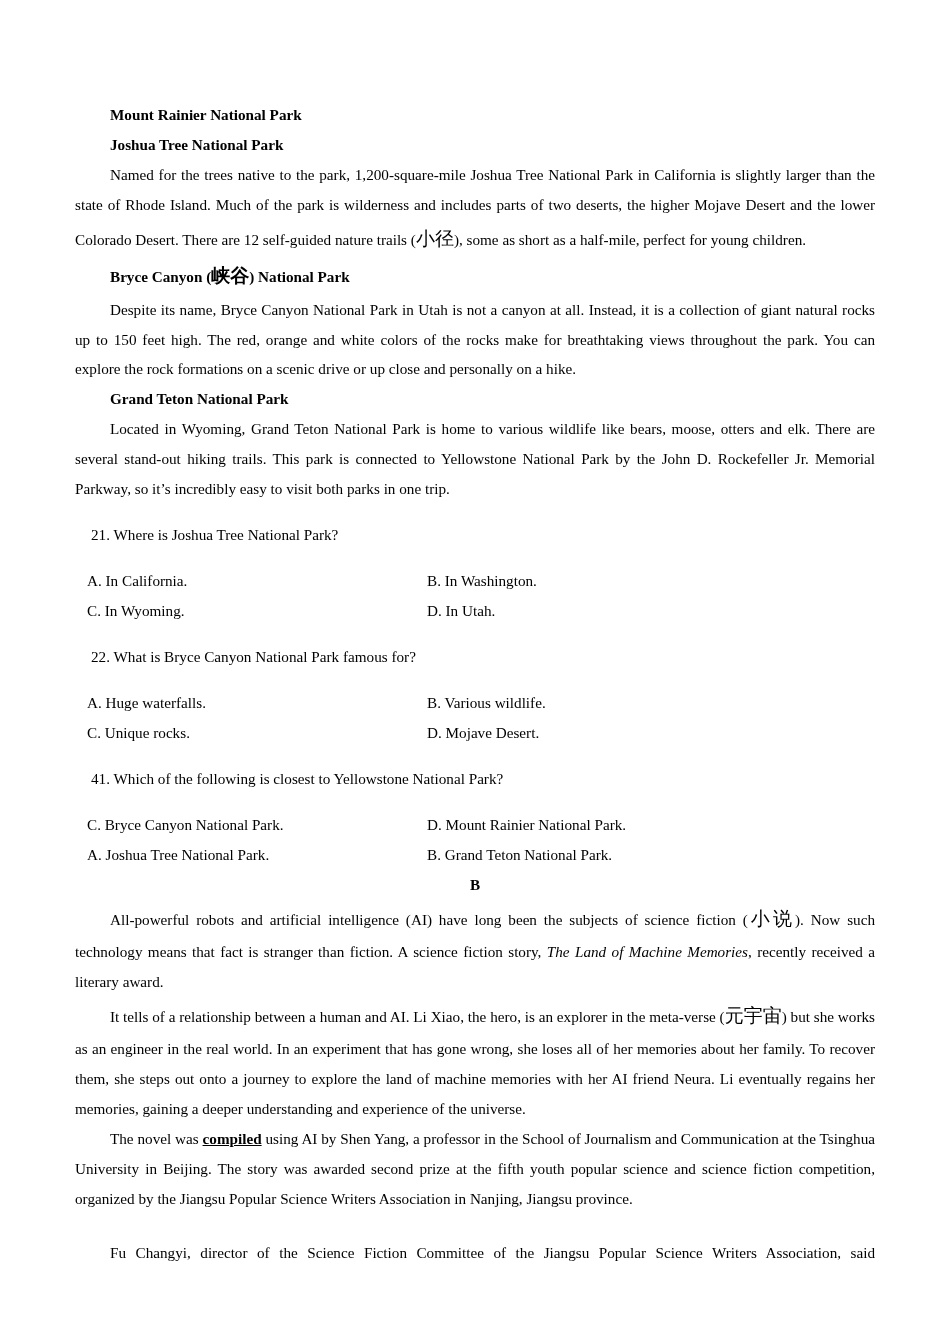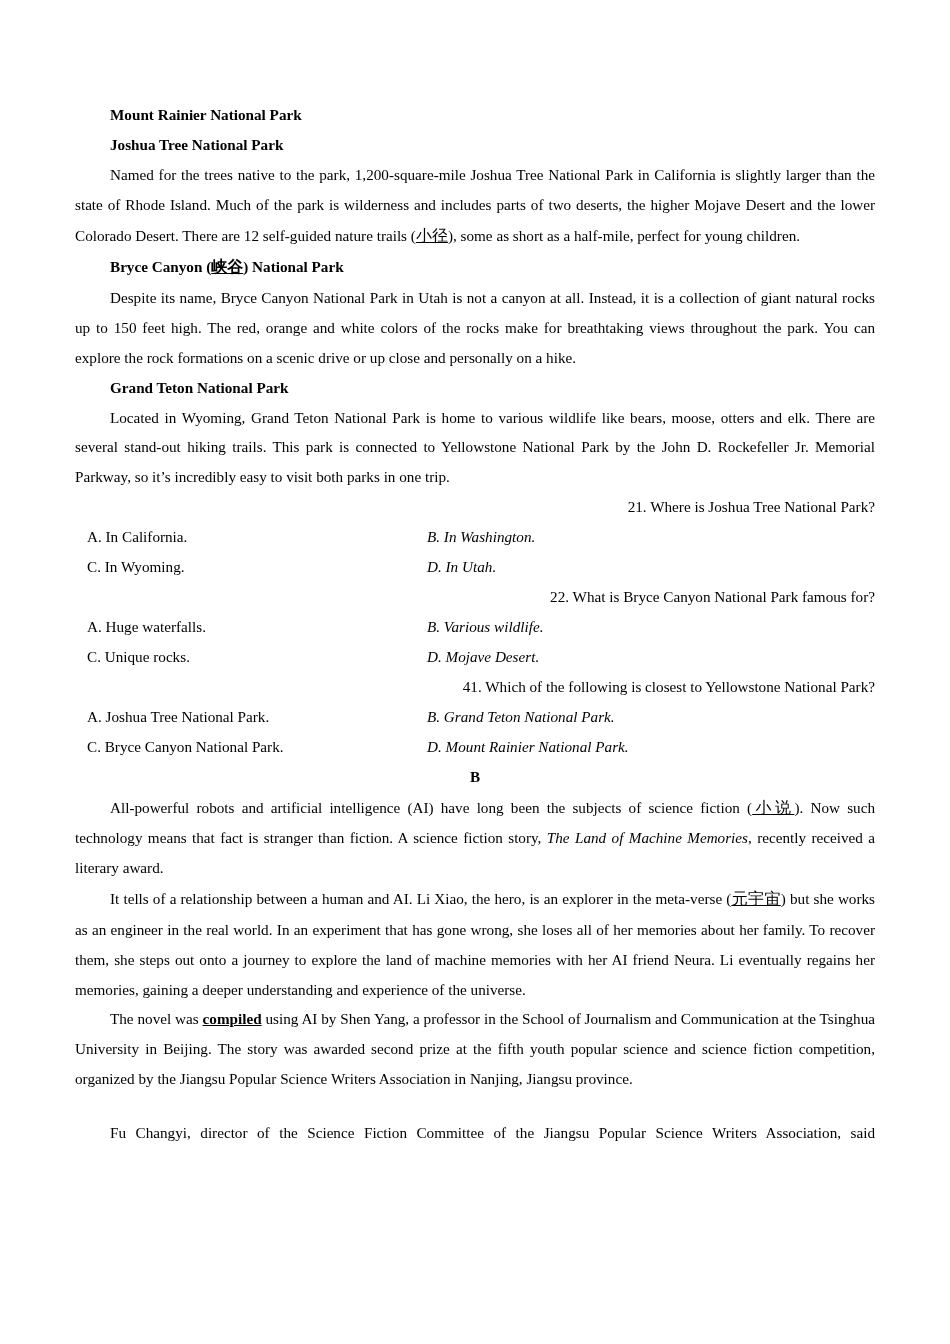--- a/index.html
+++ b/index.html
@@ -31,48 +31,46 @@
     font-weight: bold;
     text-indent: 35px;
     text-align: left;
     margin: 0;
   }
   .para {
     margin: 0;
     text-indent: 35px;
   }
   .q-line {
-    margin: 0;
+    margin: 16px;
     text-indent: 0;
-    text-align: right;
+    text-align: left;
   }
   .opt-row {
     display: flex;
     margin: 0;
     text-align: left;
   }
   .opt-a {
     width: 340px;
     flex: 0 0 340px;
     margin-left: 12px;
   }
   .opt-b {
     flex: 1 1 auto;
-    font-style: italic;
   }
   .center-label {
     text-align: center;
     font-weight: bold;
     margin: 0;
     text-indent: 0;
   }
   .cn {
     font-family: "DejaVu Sans", sans-serif;
-    font-size: 16px;
-    text-decoration: underline;
+    font-size: 19px;
   }
   .ital {
     font-style: italic;
   }
   .ul-bold {
     font-weight: bold;
     text-decoration: underline;
     font-family: Liberation Serif, serif;
   }
   .justify-stretch {
@@ -113,26 +111,26 @@
       <span class="opt-a">A. Huge waterfalls.</span>
       <span class="opt-b">B. Various wildlife.</span>
     </div>
     <div class="opt-row">
       <span class="opt-a">C. Unique rocks.</span>
       <span class="opt-b">D. Mojave Desert.</span>
     </div>
 
     <p class="q-line">41. Which of the following is closest to Yellowstone National Park?</p>
     <div class="opt-row">
+      <span class="opt-a">C. Bryce Canyon National Park.</span>
+      <span class="opt-b">D. Mount Rainier National Park.</span>
+    </div>
+    <div class="opt-row">
       <span class="opt-a">A. Joshua Tree National Park.</span>
       <span class="opt-b">B. Grand Teton National Park.</span>
-    </div>
-    <div class="opt-row">
-      <span class="opt-a">C. Bryce Canyon National Park.</span>
-      <span class="opt-b">D. Mount Rainier National Park.</span>
     </div>
 
     <p class="center-label">B</p>
 
     <p class="para"><span>All-powerful robots and artificial intelligence (AI) have long been the subjects of science fiction (</span><span class="cn">小说</span><span>). Now such technology means that fact is stranger than fiction. A science fiction story, </span><span class="ital">The Land of Machine Memories</span><span>, recently received a literary award.</span></p>
 
     <p class="para"><span>It tells of a relationship between a human and AI. Li Xiao, the hero, is an explorer in the meta-verse (</span><span class="cn">元宇宙</span><span>) but she works as an engineer in the real world. In an experiment that has gone wrong, she loses all of her memories about her family. To recover them, she steps out onto a journey to explore the land of machine memories with her AI friend Neura. Li eventually regains her memories, gaining a deeper understanding and experience of the universe.</span></p>
 
     <p class="para"><span>The novel was </span><span class="ul-bold">compiled</span><span> using AI by Shen Yang, a professor in the School of Journalism and Communication at the Tsinghua University in Beijing. The story was awarded second prize at the fifth youth popular science and science fiction competition, organized by the Jiangsu Popular Science Writers Association in Nanjing, Jiangsu province.</span></p>
 

